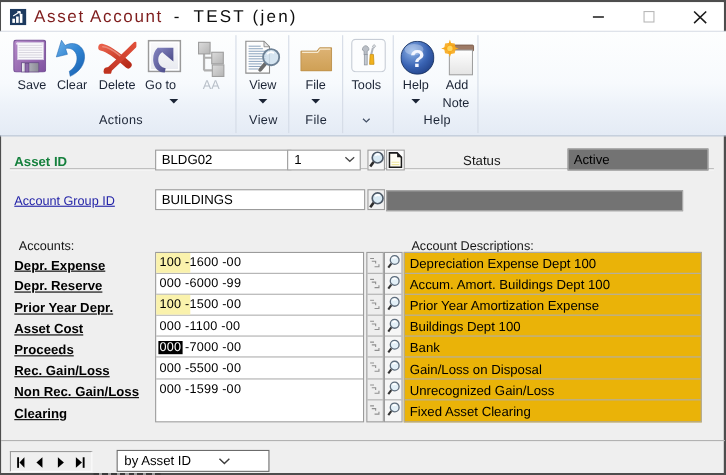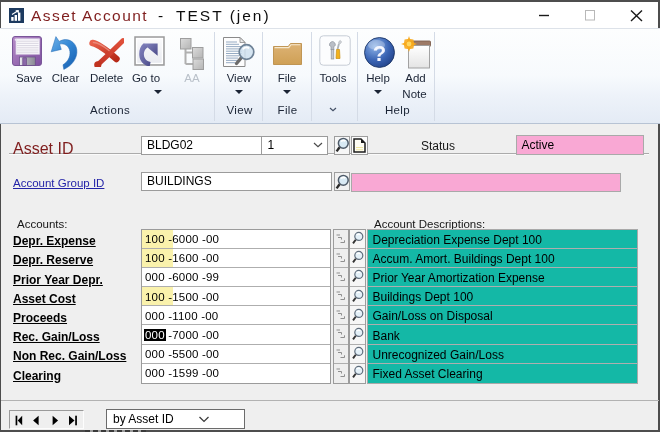--- a/index.html
+++ b/index.html
@@ -4,23 +4,23 @@
 html,body{width:660px;height:432px;overflow:hidden}
 body{font-family:"Liberation Sans",sans-serif;background:#efefef;position:relative;-webkit-font-smoothing:antialiased}
 .abs{position:absolute}
 .win{position:absolute;inset:0;border:1px solid #4d4d4d;border-top-width:2px;border-right-width:2px;border-bottom-width:2px;background:#efefef}
 .titlebar{position:absolute;left:1px;top:2px;right:2px;height:26px;background:#fff}
 .toolbar{position:absolute;left:0;top:28px;right:0;height:96px;background:linear-gradient(#fdfefe,#f7fafd 50%,#edf2f9 72%,#e4ebf5 100%);border-top:1px solid #dde2e9;border-bottom:1px solid #b7c3d4}
 .sep{position:absolute;top:3px;bottom:2px;width:1px;background:#d4dbe6}
 .tlab{position:absolute;font-size:11.5px;color:#1b2435;text-align:center;white-space:nowrap}
 .glab{position:absolute;top:75px;font-size:11.5px;letter-spacing:0.35px;color:#1b2435;text-align:center;white-space:nowrap}
 .dar{position:absolute;width:0;height:0;border-left:4px solid transparent;border-right:4px solid transparent;border-top:4px solid #1b2435}
-.blab{font-weight:normal;font-size:16px;color:#7f1d1d}
+.blab{font-weight:bold;font-size:12px;color:#15803d}
 .field{position:absolute;background:#fff;border:1px solid #9b9b9b;font-size:12px;color:#000}
-.flat{position:absolute;background:#f9a8d4;border:1px solid #a9a9a9;font-size:12px;color:#000}
+.flat{position:absolute;background:#737373;border:1px solid #a9a9a9;font-size:12px;color:#000}
 .btn16{position:absolute;border:1px solid #9e9e9e}
 .rowlab{position:absolute;left:13px;font-weight:bold;font-size:12px;color:#000;text-decoration:underline;white-space:nowrap}
 .cell{height:19.2px;border-bottom:1px solid #aeaeae;position:relative;font-size:11.5px;color:#000;letter-spacing:0.2px}
 .cell:last-child{border-bottom:none}
 .acctxt{position:absolute;left:3.5px;top:3.6px;white-space:pre}
 .desctxt{position:absolute;left:5px;top:3.2px;font-size:12px;letter-spacing:0;white-space:nowrap}
 .yel{position:absolute;left:0;top:0;width:31px;height:100%;background:#faf2ac}
 .sel{background:#000;color:#fff;padding:0 1.5px;margin:0 -1.5px}
 .link{font-size:11.5px;color:#2323a8;text-decoration:underline}
 </style></head>
@@ -235,24 +235,20 @@
     <path d="M4.6,10.3 L1.6,14.4" stroke="#2b2b2b" stroke-width="2.4"></path>
   </svg>
 <div class="flat" style="left:351px;top:172.5px;width:270px;height:19.5px"></div>
 
 <div class="abs" style="left:17px;top:217.5px;font-size:11.5px;color:#161616">Accounts:</div>
 <div class="abs" style="left:374px;top:217.5px;font-size:11.5px;color:#161616">Account Descriptions:</div>
 
 <div class="abs" style="left:140.5px;top:228.5px;width:190px;height:155.6px;background:#fff;border:1px solid #9b9b9b">
 <div class="cell">
       <span class="yel"></span>
-      <div class="acctxt">100 -6000 -00</div>
-    </div>
-<div class="cell">
-      <span class="yel"></span>
       <div class="acctxt">100 -1600 -00</div>
     </div>
 <div class="cell">
       <div class="acctxt">000 -6000 -99</div>
     </div>
 <div class="cell">
       <span class="yel"></span>
       <div class="acctxt">100 -1500 -00</div>
     </div>
 <div class="cell">
@@ -361,38 +357,38 @@
       </svg>
     </div>
     <div class="cell">
       <svg width="14" height="15" viewBox="0 0 14 15" style="position:absolute;left:1.5px;top:1.5px">
         <circle cx="7.8" cy="5.4" r="4" fill="#e3f0f8" stroke="#5f6d7c" stroke-width="1.2"></circle>
         <path d="M5.9,4.1 a2.7,2.7 0 0 1 3.4,-0.4" stroke="#fff" stroke-width="1.3" fill="none"></path>
         <path d="M4.7,8.7 L2,12.4" stroke="#333" stroke-width="1.9"></path>
       </svg>
     </div>
   </div>
-<div class="abs" style="left:366.5px;top:228.5px;width:271.5px;height:155.6px;background:#14b8a6;border:1px solid #a9a9a9">
+<div class="abs" style="left:366.5px;top:228.5px;width:271.5px;height:155.6px;background:#eab308;border:1px solid #a9a9a9">
 <div class="cell">
       <div class="desctxt">Depreciation Expense Dept 100</div>
     </div>
 <div class="cell">
       <div class="desctxt">Accum. Amort. Buildings Dept 100</div>
     </div>
 <div class="cell">
       <div class="desctxt">Prior Year Amortization Expense</div>
     </div>
 <div class="cell">
       <div class="desctxt">Buildings Dept 100</div>
     </div>
 <div class="cell">
+      <div class="desctxt">Bank</div>
+    </div>
+<div class="cell">
       <div class="desctxt">Gain/Loss on Disposal</div>
-    </div>
-<div class="cell">
-      <div class="desctxt">Bank</div>
     </div>
 <div class="cell">
       <div class="desctxt">Unrecognized Gain/Loss</div>
     </div>
 <div class="cell">
       <div class="desctxt">Fixed Asset Clearing</div>
     </div>
 </div>
 
 <div class="rowlab" style="top:234.2px">Depr. Expense</div>

